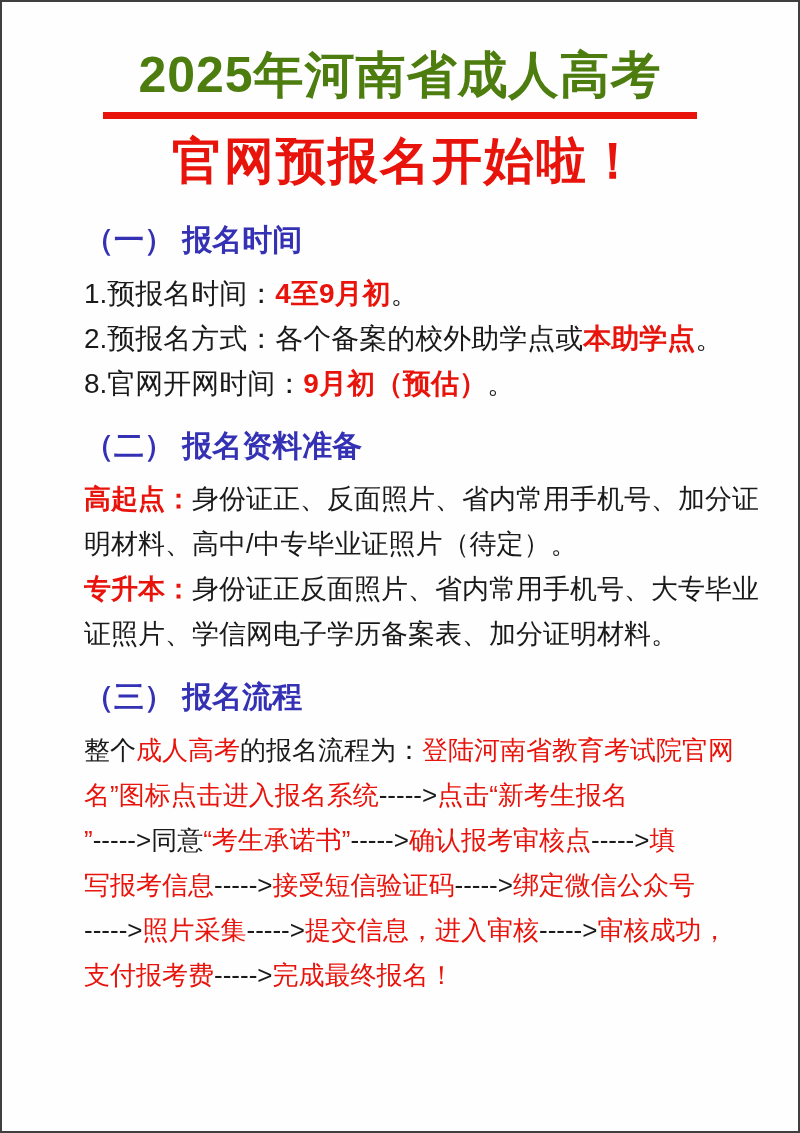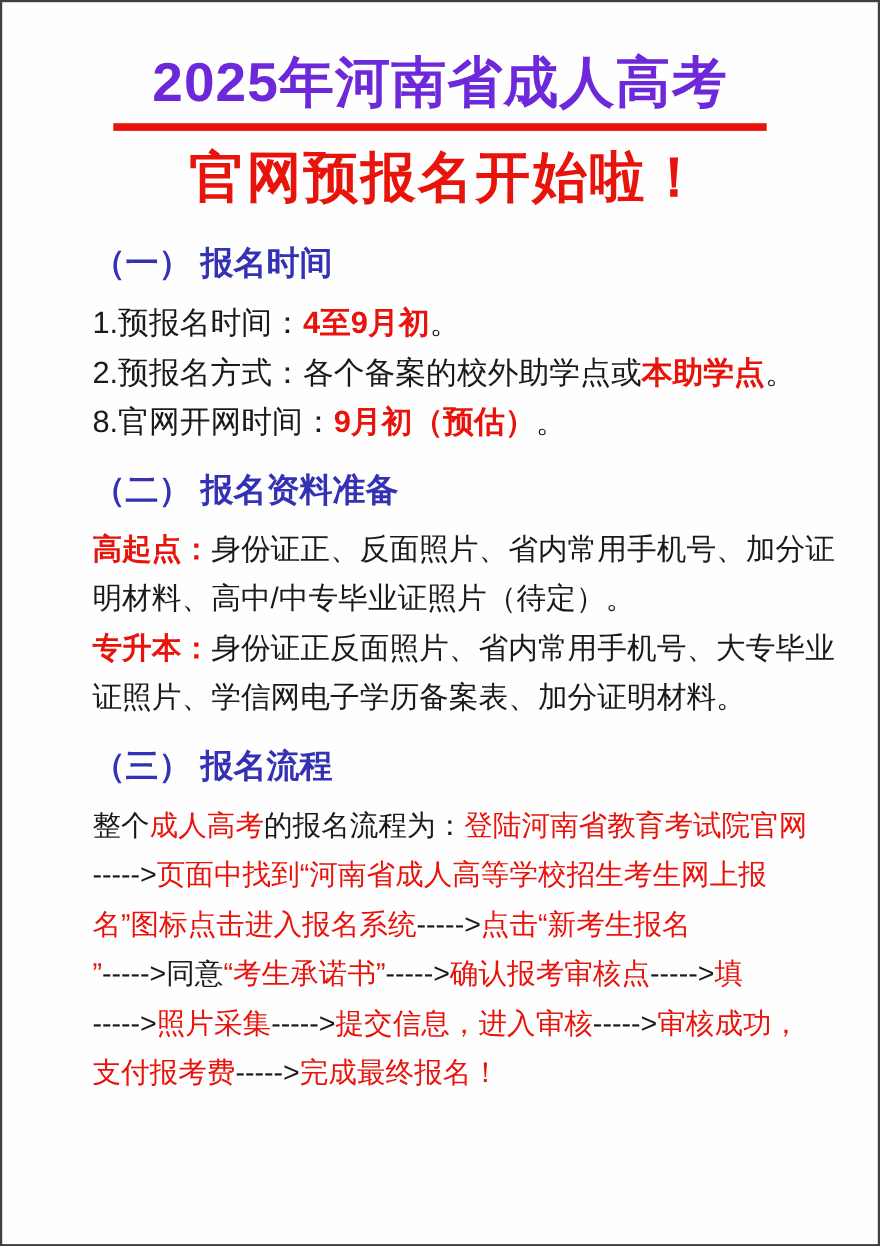--- a/index.html
+++ b/index.html
@@ -15,21 +15,21 @@
     background:var(--bg);
     border:2px solid var(--border);
     overflow:hidden;
     font-family:"Liberation Sans","DejaVu Sans",sans-serif;
     color:var(--ink);
   }
   .header{width:100%;text-align:center;margin-top:44px;}
   .title{
     font-size:50px;
     font-weight:800;
-    color:#6d28d9;
+    color:#4d7c0f;
     letter-spacing:1px;
     line-height:58px;
   }
   .title-underline{
     width:594px;height:7px;
     background:var(--red);
     margin:8px auto 0 auto;
   }
   .subtitle{
     font-size:50px;
@@ -89,21 +89,21 @@
         <div class="line"><span class="seg seg-k">明材料、高中/中专毕业证照片（待定）。</span></div>
         <div class="line"><span class="seg seg-rb">专升本：</span><span class="seg seg-k">身份证正反面照片、省内常用手机号、大专毕业</span></div>
         <div class="line"><span class="seg seg-k">证照片、学信网电子学历备案表、加分证明材料。</span></div>
       </div>
   </div>
 
   <div class="section sec3">
     <div class="section-heading">（三） 报名流程</div>
     <div class="lines">
         <div class="line"><span class="seg seg-k">整个</span><span class="seg seg-r">成人高考</span><span class="seg seg-k">的报名流程为：</span><span class="seg seg-r">登陆河南省教育考试院官网</span></div>
-        <div class="line"><span class="seg seg-k">-----&gt;</span><span class="seg seg-r">页面中找到“河南省成人高等学校招生考生网上报</span></div>
         <div class="line"><span class="seg seg-r">名”图标点击进入报名系统</span><span class="seg seg-k">-----&gt;</span><span class="seg seg-r">点击“新考生报名</span></div>
         <div class="line"><span class="seg seg-r">”</span><span class="seg seg-k">-----&gt;同意</span><span class="seg seg-r">“考生承诺书”</span><span class="seg seg-k">-----&gt;</span><span class="seg seg-r">确认报考审核点</span><span class="seg seg-k">-----&gt;</span><span class="seg seg-r">填</span></div>
+        <div class="line"><span class="seg seg-r">写报考信息</span><span class="seg seg-k">-----&gt;</span><span class="seg seg-r">接受短信验证码</span><span class="seg seg-k">-----&gt;</span><span class="seg seg-r">绑定微信公众号</span></div>
         <div class="line"><span class="seg seg-k">-----&gt;</span><span class="seg seg-r">照片采集</span><span class="seg seg-k">-----&gt;</span><span class="seg seg-r">提交信息，进入审核</span><span class="seg seg-k">-----&gt;</span><span class="seg seg-r">审核成功，</span></div>
         <div class="line"><span class="seg seg-r">支付报考费</span><span class="seg seg-k">-----&gt;</span><span class="seg seg-r">完成最终报名！</span></div>
       </div>
   </div>
 
 </div>
 
 </body></html>

